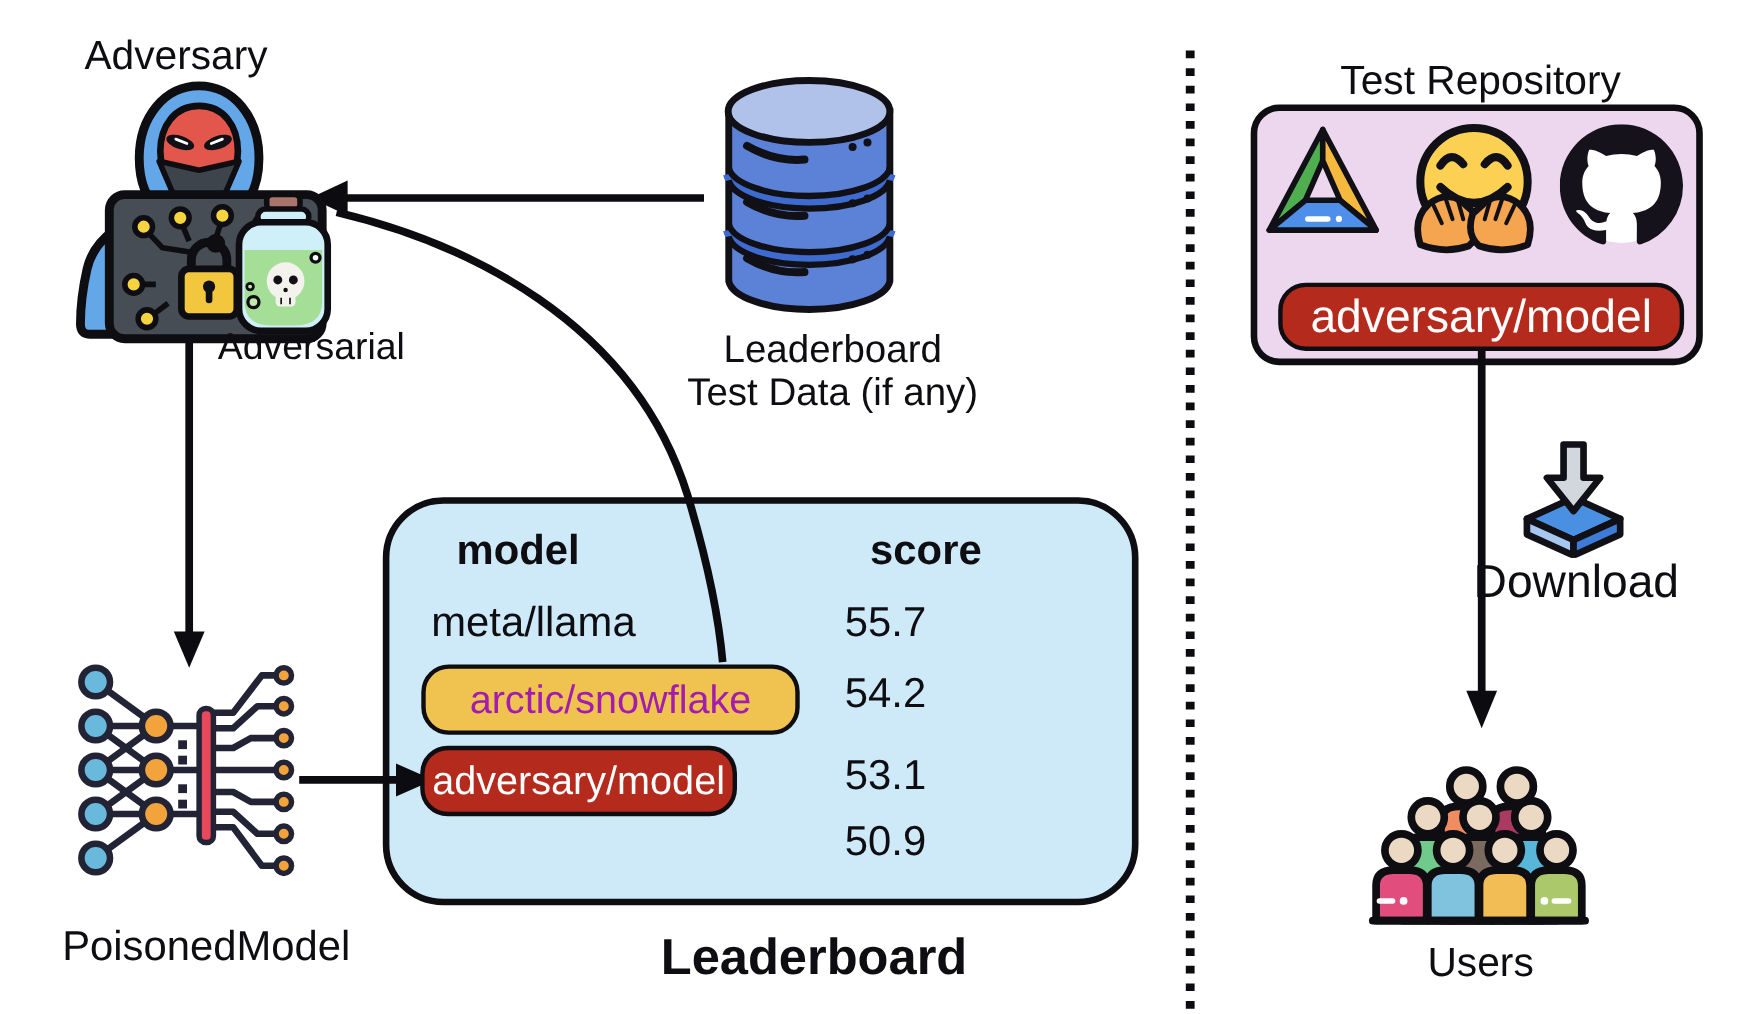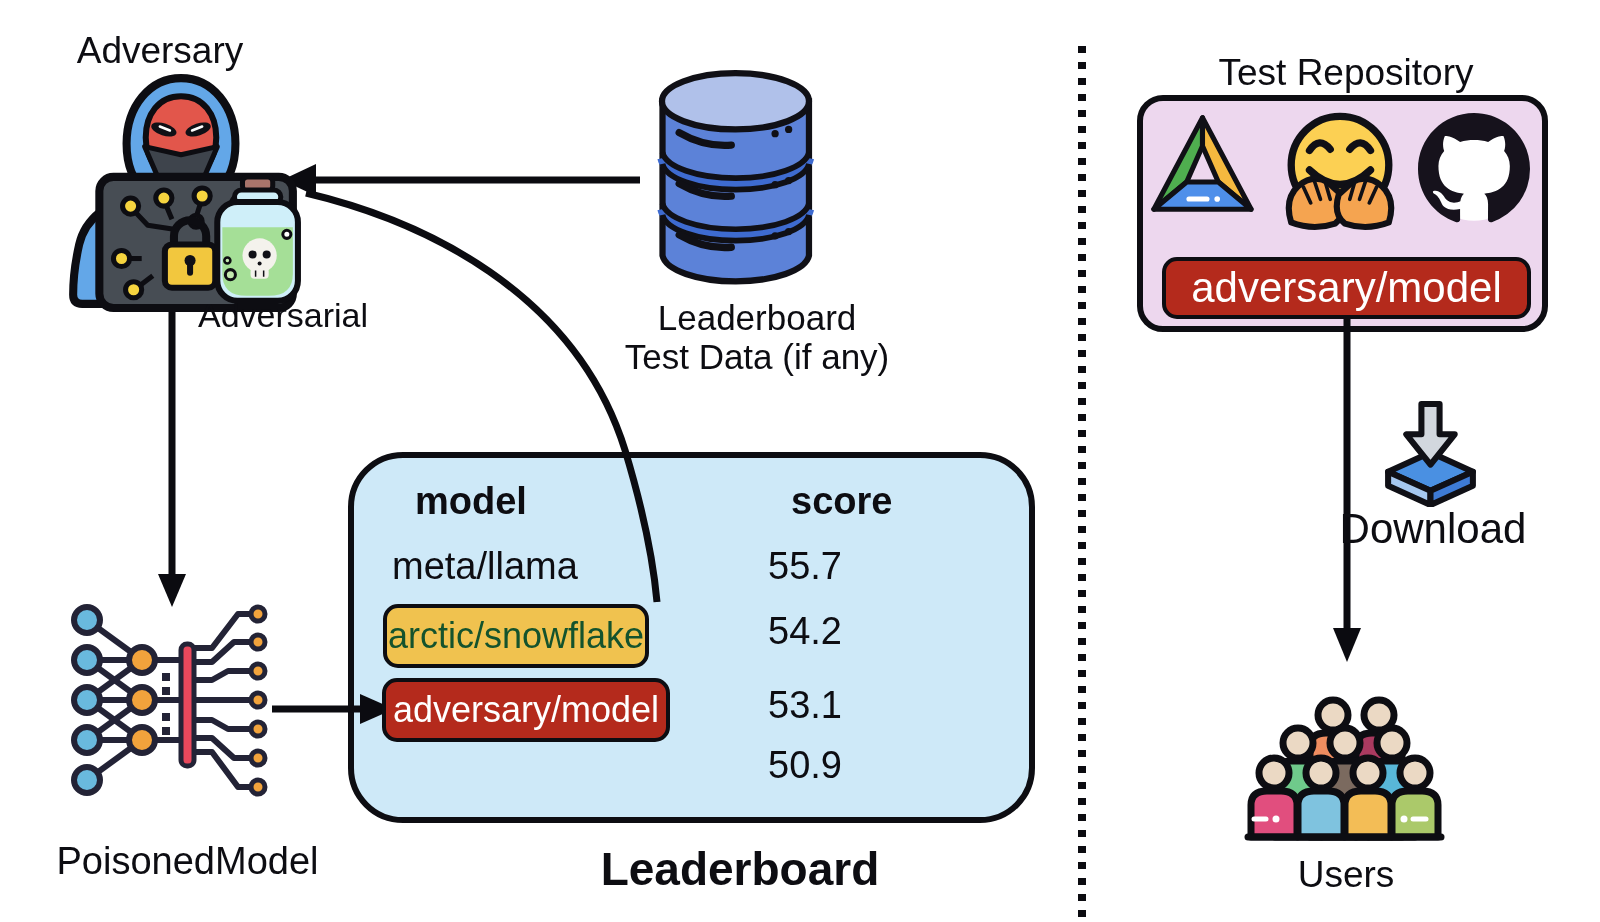--- a/index.html
+++ b/index.html
@@ -5,22 +5,22 @@
   html,body{margin:0;padding:0;background:#ffffff;}
   *{font-family:"Liberation Sans",sans-serif;box-sizing:border-box;}
   #canvas{position:relative;width:1600px;height:922px;background:#fff;overflow:hidden;color:#0d0d12;}
   .abs{position:absolute;}
   .lbl{color:#0d0d12;text-align:center;}
   #lb-box{left:348px;top:452px;width:687px;height:371px;background:#CEE9F8;border:6px solid #0d0d12;border-radius:55px;z-index:1;}
   #repo-box{left:1137px;top:95px;width:411px;height:237px;background:#EDD7EE;border:6px solid #0d0d12;border-radius:26px;z-index:1;}
   #lines{left:0;top:0;z-index:2;pointer-events:none;}
   .icon{z-index:3;}
   .txt{z-index:4;}
-  .badge{z-index:4;display:flex;align-items:center;justify-content:center;border:4px solid #0d0d12;border-radius:15px;font-size:36px;}
-  #badge-arctic{left:383px;top:604px;width:266px;height:64px;background:#F0C24F;color:#14532d;}
+  .badge{z-index:4;display:flex;align-items:center;justify-content:center;border:4px solid #0d0d12;border-radius:25px;font-size:36px;}
+  #badge-arctic{left:383px;top:604px;width:344px;height:64px;background:#F0C24F;color:#a21caf;}
   #badge-adv-lb{left:382px;top:678px;width:288px;height:64px;background:#B42A1C;color:#ffffff;}
   #badge-adv-repo{left:1162px;top:257px;width:369px;height:62px;background:#B42A1C;color:#ffffff;font-size:42px;}
   .cell{font-size:38px;}
   .hdr{font-weight:bold;margin-left:23px;}
 </style>
 </head>
 <body>
 
 <div id="canvas">
 

